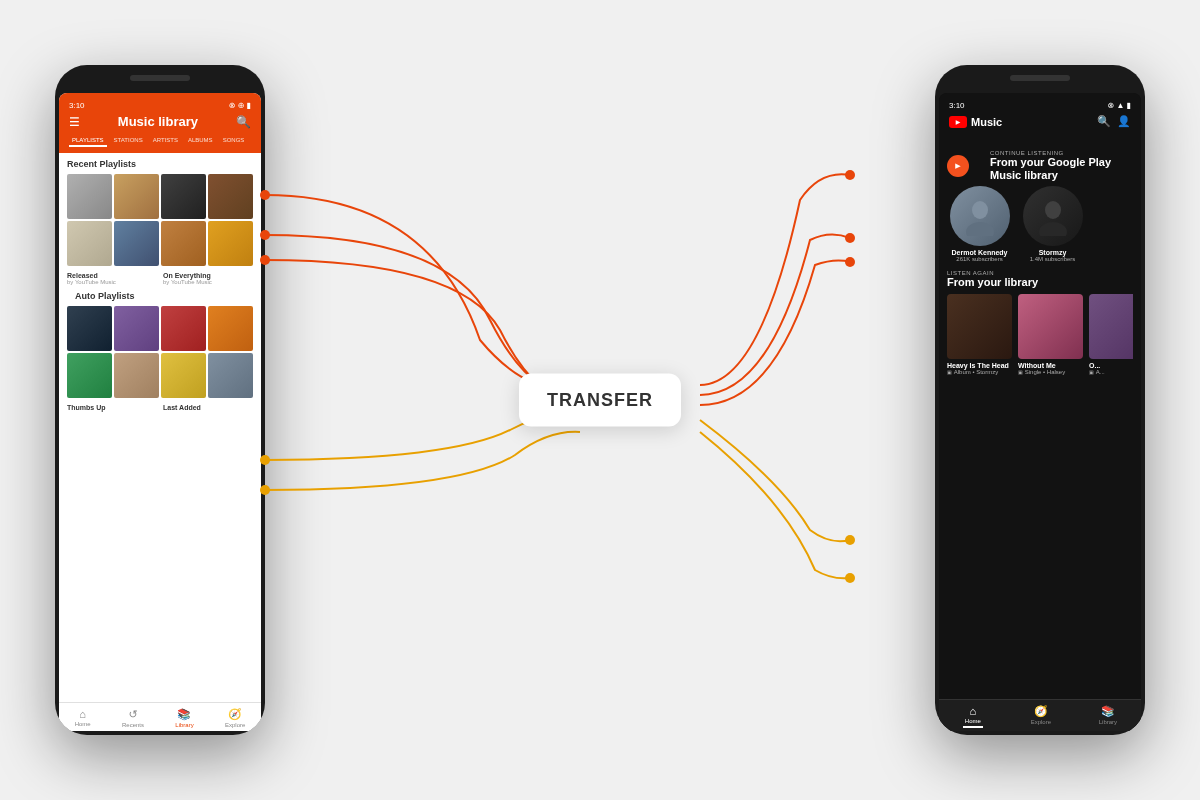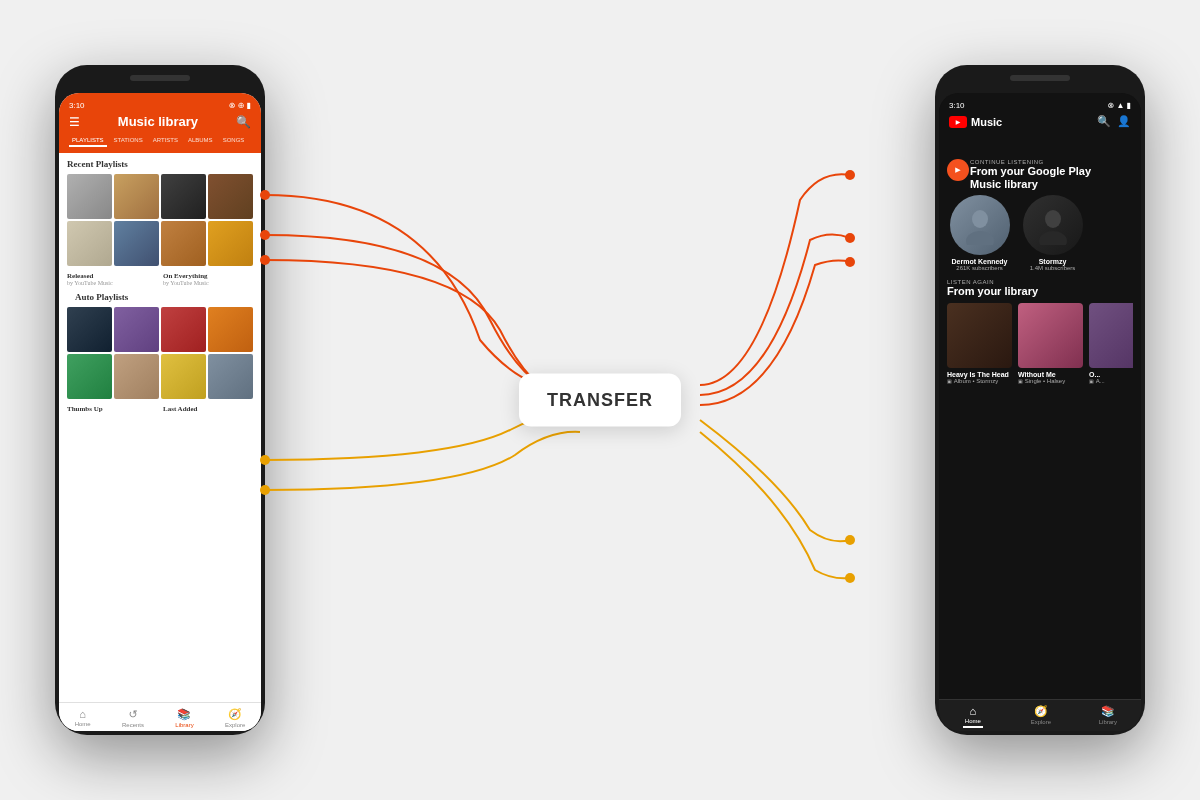--- a/index.html
+++ b/index.html
@@ -49,21 +49,21 @@
       border-radius: 3px;
       z-index: 10;
     }
 
     .phone-screen {
       position: absolute;
       top: 28px;
       left: 4px;
       right: 4px;
       bottom: 4px;
-      border-radius: 20px;
+      border-radius: 8px;
       overflow: hidden;
     }
 
     
     .phone-left {
       left: 55px;
     }
 
     .phone-left .phone-screen {
       background: #f5f5f5;
@@ -223,21 +223,21 @@
 
     .yt-status-bar span {
       font-size: 8px;
       color: white;
     }
 
     .yt-title-row {
       display: flex;
       align-items: center;
       justify-content: space-between;
-      margin-bottom: 21px;
+      margin-bottom: 12px;
     }
 
     .yt-logo {
       display: flex;
       align-items: center;
       gap: 4px;
     }
 
     .yt-logo-icon {
       width: 18px;
@@ -529,21 +529,21 @@
           <div class="gpm-tabs">
             <span class="gpm-tab active">PLAYLISTS</span>
             <span class="gpm-tab">STATIONS</span>
             <span class="gpm-tab">ARTISTS</span>
             <span class="gpm-tab">ALBUMS</span>
             <span class="gpm-tab">SONGS</span>
           </div>
         </div>
 
         <div class="gpm-scrollable">
-          <div style="padding: 6px 8px; font-family: Liberation Serif, serif;">
+          <div style="padding: 6px 8px;">
             <div class="section-title">Recent Playlists</div>
             <div class="album-grid">
               <div class="album-thumb at1"></div>
               <div class="album-thumb at2"></div>
               <div class="album-thumb at3"></div>
               <div class="album-thumb at4"></div>
               <div class="album-thumb at5"></div>
               <div class="album-thumb at6"></div>
               <div class="album-thumb at7"></div>
               <div class="album-thumb at8"></div>
@@ -626,21 +626,21 @@
               <span>👤</span>
             </div>
           </div>
         </div>
 
         <div class="yt-scrollable">
           <div style="padding: 6px 8px;">
 
             <div>
               <div class="yt-gpm-text-block">
-                <div style="display:flex; align-items:flex-start; gap:1px; margin-bottom:4px;">
+                <div style="display:flex; align-items:center; gap:21px; margin-bottom:4px;">
                   <div style="width:22px; height:22px; background:#f4511e; border-radius:50%; display:flex; align-items:center; justify-content:center; font-size:7px; color:white; flex-shrink:0;">▶</div>
                   <div>
                     <div style="font-size:6px; color:#aaa; text-transform:uppercase; letter-spacing:0.5px;">CONTINUE LISTENING</div>
                     <div style="font-size:11px; font-weight:bold; color:white; line-height:1.2;">From your Google Play</div>
                     <div style="font-size:11px; font-weight:bold; color:white; line-height:1.2;">Music library</div>
                   </div>
                 </div>
               </div>
             </div>
 

